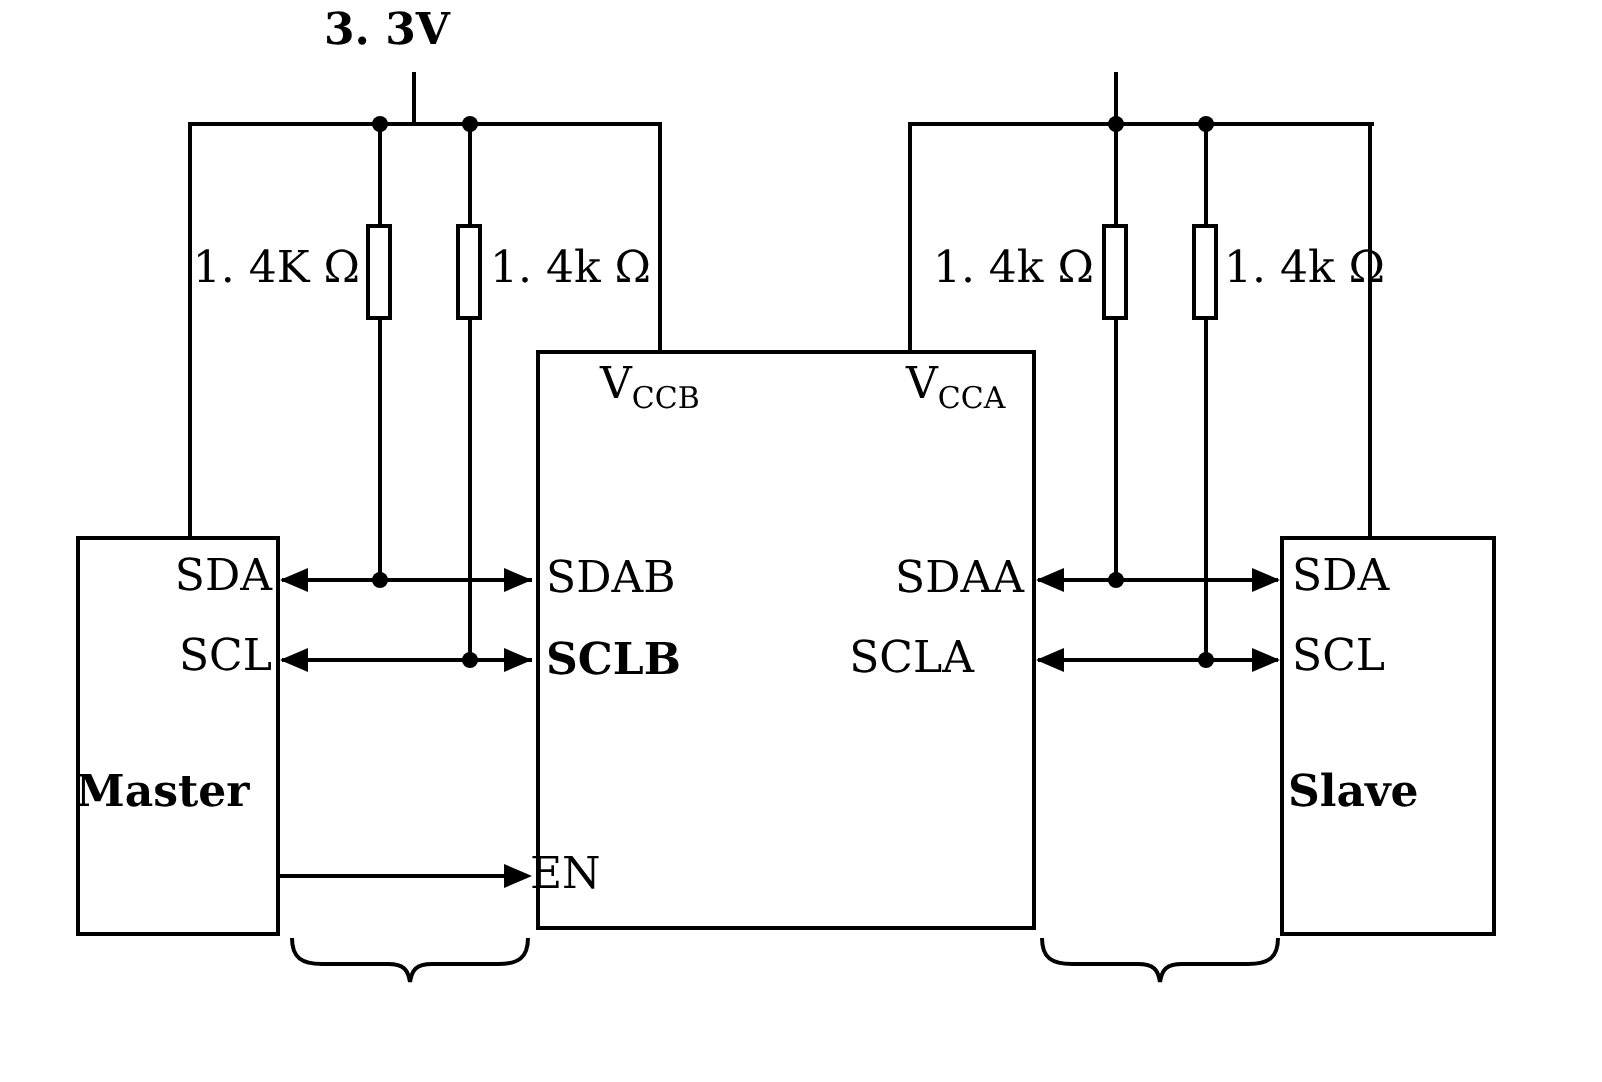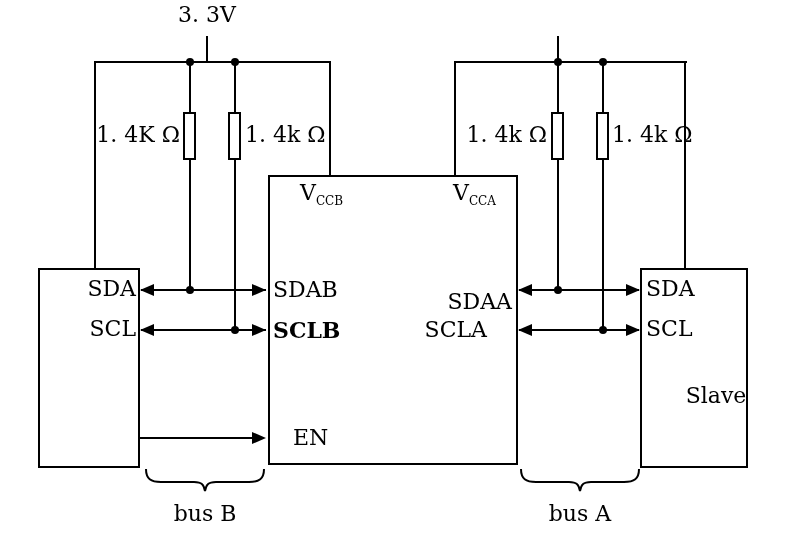--- a/index.html
+++ b/index.html
@@ -14,23 +14,23 @@
   .res { position:absolute; border:2px solid #000; background:#fff; }
   .dot { position:absolute; width:8px; height:8px; border-radius:50%; background:#000;
          transform:translate(-50%,-50%); }
   .tri-r { position:absolute; width:0; height:0;
            border-top:6px solid transparent; border-bottom:6px solid transparent;
            border-left:14px solid #000; }
   .tri-l { position:absolute; width:0; height:0;
            border-top:6px solid transparent; border-bottom:6px solid transparent;
            border-right:14px solid #000; }
   .lbl { position:absolute; font-size:22px; line-height:22px; white-space:nowrap; }
-  .c { text-align:center; }
+  .c { text-align:left;font-weight:bold; }
   .r { text-align:right; }
-  .sub { font-size:12px; position:relative; top:5px;margin-top:42px; }
+  .sub { font-size:15px; position:relative; top:5px;margin-top:42px; }
   svg.layer { position:absolute; left:0; top:0; pointer-events:none; }
 </style>
 </head>
 <body>
 
 <div id="canvas">
 
   <div class="lbl c" style="left:162px; top:4px; width:90px;">3. 3V</div>
   <div class="v" style="left:206px; top:36px; height:26px;"></div>
   <div class="h" style="left:94px; top:61px; width:237px;"></div>
@@ -48,40 +48,41 @@
   <div class="lbl" style="left:245px; top:124px; width:84px;">1. 4k Ω</div>
 
   <div class="dot" style="left:190px; top:62px;"></div>
   <div class="dot" style="left:235px; top:62px;"></div>
   <div class="dot" style="left:190px; top:290px;"></div>
   <div class="dot" style="left:235px; top:330px;"></div>
 
   <div class="box" style="left:38px; top:268px; width:98px; height:196px;"></div>
   <div class="lbl r" style="left:76px; top:278px; width:60px;">SDA</div>
   <div class="lbl r" style="left:76px; top:318px; width:60px;">SCL</div>
+  <div class="lbl c" style="left:38px; top:385px; width:102px;">Master</div>
 
   <div class="h" style="left:141px; top:289px; width:125px;"></div>
   <div class="tri-l" style="left:140px; top:284px;"></div>
   <div class="tri-r" style="left:252px; top:284px;"></div>
 
   <div class="h" style="left:141px; top:329px; width:125px;"></div>
   <div class="tri-l" style="left:140px; top:324px;"></div>
   <div class="tri-r" style="left:252px; top:324px;"></div>
 
   <div class="h" style="left:140px; top:437px; width:114px;"></div>
   <div class="tri-r" style="left:252px; top:432px;"></div>
 
   <div class="box" style="left:268px; top:175px; width:246px; height:286px;"></div>
   <div class="lbl" style="left:300px; top:182px;"><span>V</span><span class="sub">CCB</span></div>
   <div class="lbl" style="left:453px; top:182px;"><span>V</span><span class="sub">CCA</span></div>
   <div class="lbl" style="left:273px; top:279px;">SDAB</div>
   <div class="lbl" style="left:273px; top:319px;font-weight:bold;">SCLB</div>
-  <div class="lbl r" style="left:446px; top:291px; width:66px;">SDAA</div>
+  <div class="lbl r" style="left:446px; top:279px; width:66px;">SDAA</div>
   <div class="lbl r" style="left:421px; top:319px; width:66px;">SCLA</div>
-  <div class="lbl" style="left:293px; top:427px;">EN</div>
+  <div class="lbl" style="left:265px; top:427px;">EN</div>
 
   <div class="h" style="left:454px; top:61px; width:233px;"></div>
   <div class="v" style="left:454px; top:61px; height:116px;"></div>
   <div class="v" style="left:684px; top:61px; height:209px;"></div>
 
   <div class="v" style="left:557px; top:36px; height:78px;"></div>
   <div class="res" style="left:551px; top:112px; width:9px; height:44px;"></div>
   <div class="v" style="left:557px; top:158px; height:133px;"></div>
   <div class="lbl r" style="left:463px; top:124px; width:84px;">1. 4k Ω</div>
 
@@ -99,22 +100,20 @@
   <div class="tri-l" style="left:518px; top:284px;"></div>
   <div class="tri-r" style="left:626px; top:284px;"></div>
 
   <div class="h" style="left:519px; top:329px; width:120px;"></div>
   <div class="tri-l" style="left:518px; top:324px;"></div>
   <div class="tri-r" style="left:626px; top:324px;"></div>
 
   <div class="box" style="left:640px; top:268px; width:104px; height:196px;"></div>
   <div class="lbl" style="left:646px; top:278px;">SDA</div>
   <div class="lbl" style="left:646px; top:318px;">SCL</div>
-  <div class="lbl c" style="left:664px; top:385px; width:104px;">Slave</div>
+  <div class="lbl c" style="left:644px; top:385px; width:104px;">Slave</div>
 
   <svg class="layer" width="801" height="541" viewBox="0 0 801 541">
     <path d="M146,469 C146,479 151,482 161,482 L194,482 C202,482 204,485 205,491 C206,485 208,482 216,482 L249,482 C259,482 264,479 264,469" fill="none" stroke="#000" stroke-width="2"></path>
     <path d="M521,469 C521,479 526,482 536,482 L569,482 C577,482 579,485 580,491 C581,485 583,482 591,482 L624,482 C634,482 639,479 639,469" fill="none" stroke="#000" stroke-width="2"></path>
   </svg>
-  <div class="lbl c" style="left:158px; top:503px; width:94px;">bus B</div>
-  <div class="lbl c" style="left:533px; top:503px; width:94px;">bus A</div>
 
 </div>
 
 </body></html>

